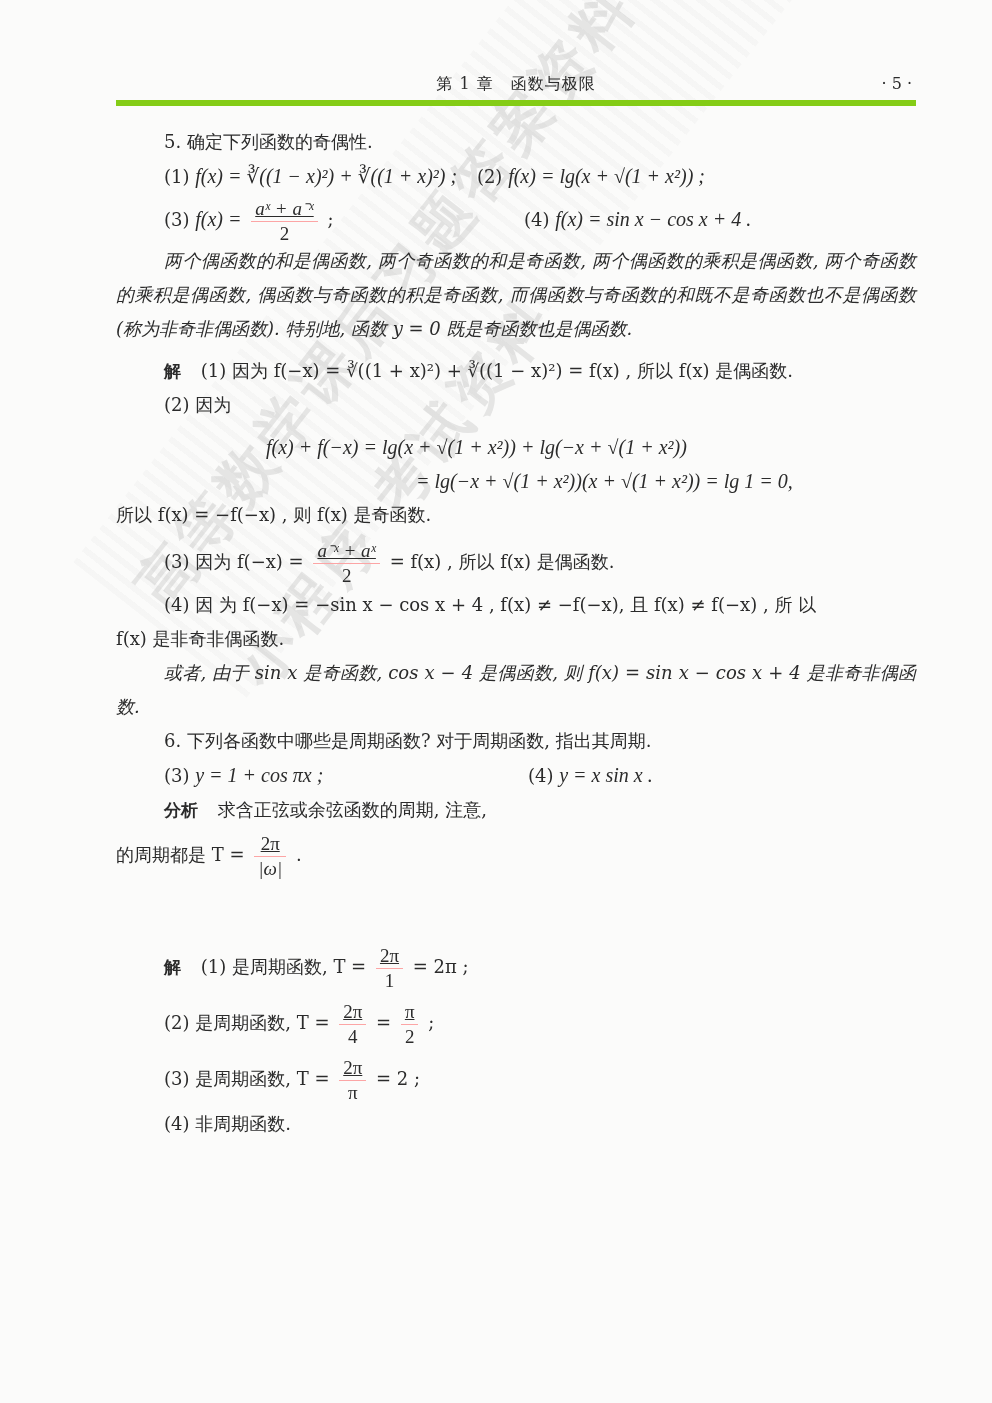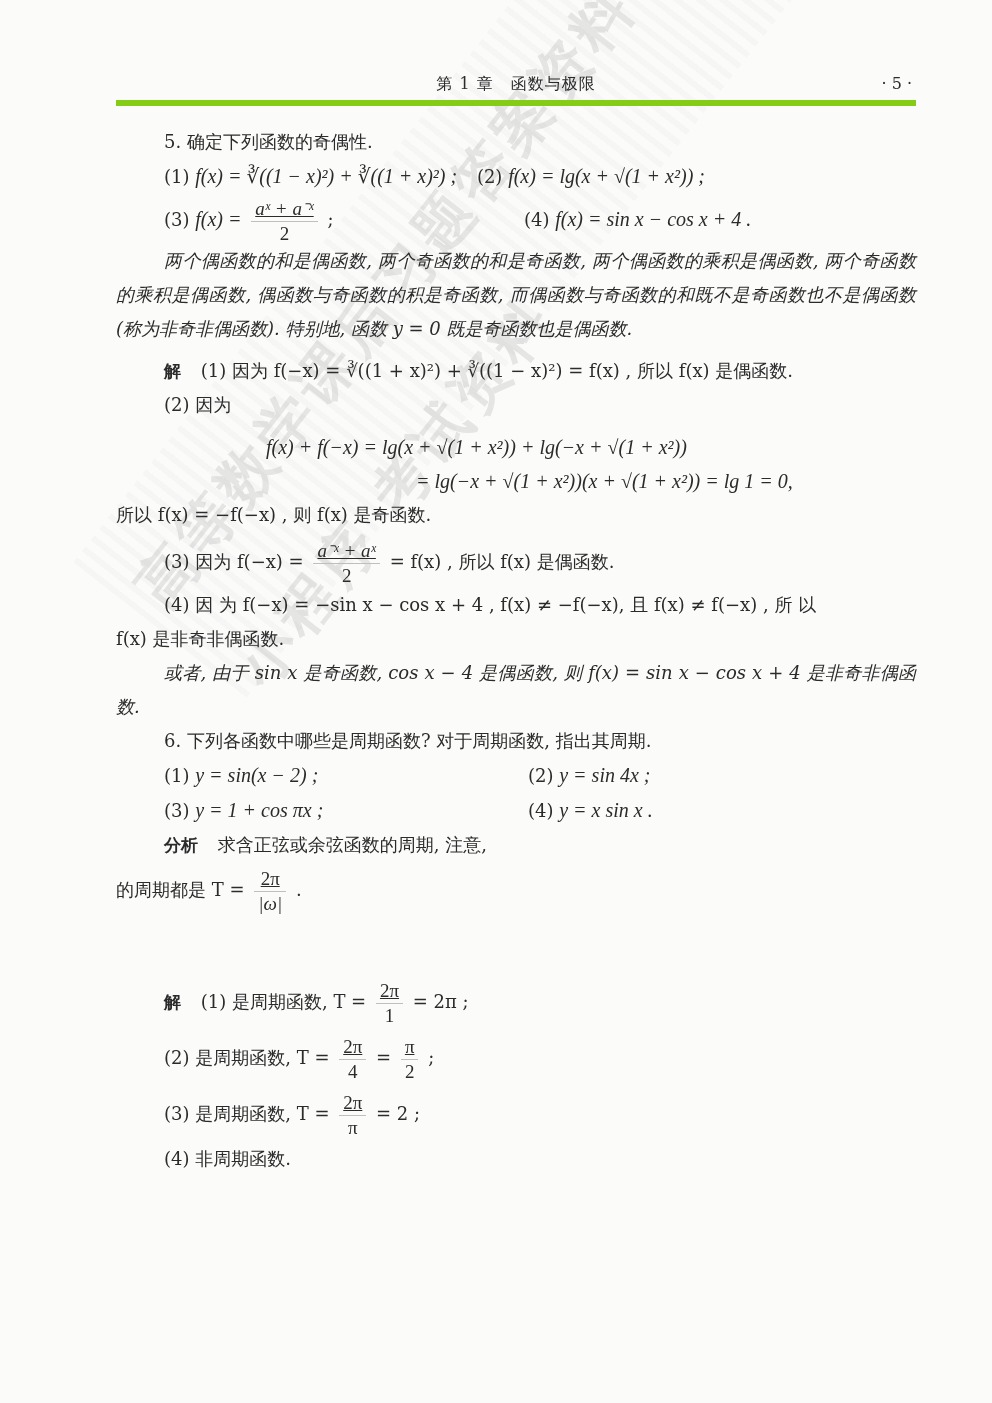--- a/index.html
+++ b/index.html
@@ -114,28 +114,20 @@
     </span>
     <span>= f(x) , 所以 f(x) 是偶函数.</span>
   </div>
 
   <div class="line indent">(4) 因 为 f(−x) = −sin x − cos x + 4 , f(x) ≠ −f(−x), 且 f(x) ≠ f(−x) , 所 以</div>
   <div class="line">f(x) 是非奇非偶函数.</div>
   <div class="wrap">或者, 由于 sin x 是奇函数, cos x − 4 是偶函数, 则 f(x) = sin x − cos x + 4 是非奇非偶函数.</div>
 
   <div class="line indent">6. 下列各函数中哪些是周期函数? 对于周期函数, 指出其周期.</div>
   <div class="line indent">
-    <span>(1)</span>
-    <span class="m i">y = sin(x − 2) ;</span>
-    <span class="col2" style="left:412px">
-      <span>(2)</span>
-      <span class="m i">y = sin 4x ;</span>
-    </span>
-  </div>
-  <div class="line indent">
     <span>(3)</span>
     <span class="m i">y = 1 + cos πx ;</span>
     <span class="col2" style="left:412px">
       <span>(4)</span>
       <span class="m i">y = x sin x .</span>
     </span>
   </div>
   <div class="line indent">
     <span class="bold">分析</span>
     <span>求含正弦或余弦函数的周期, 注意,</span>

